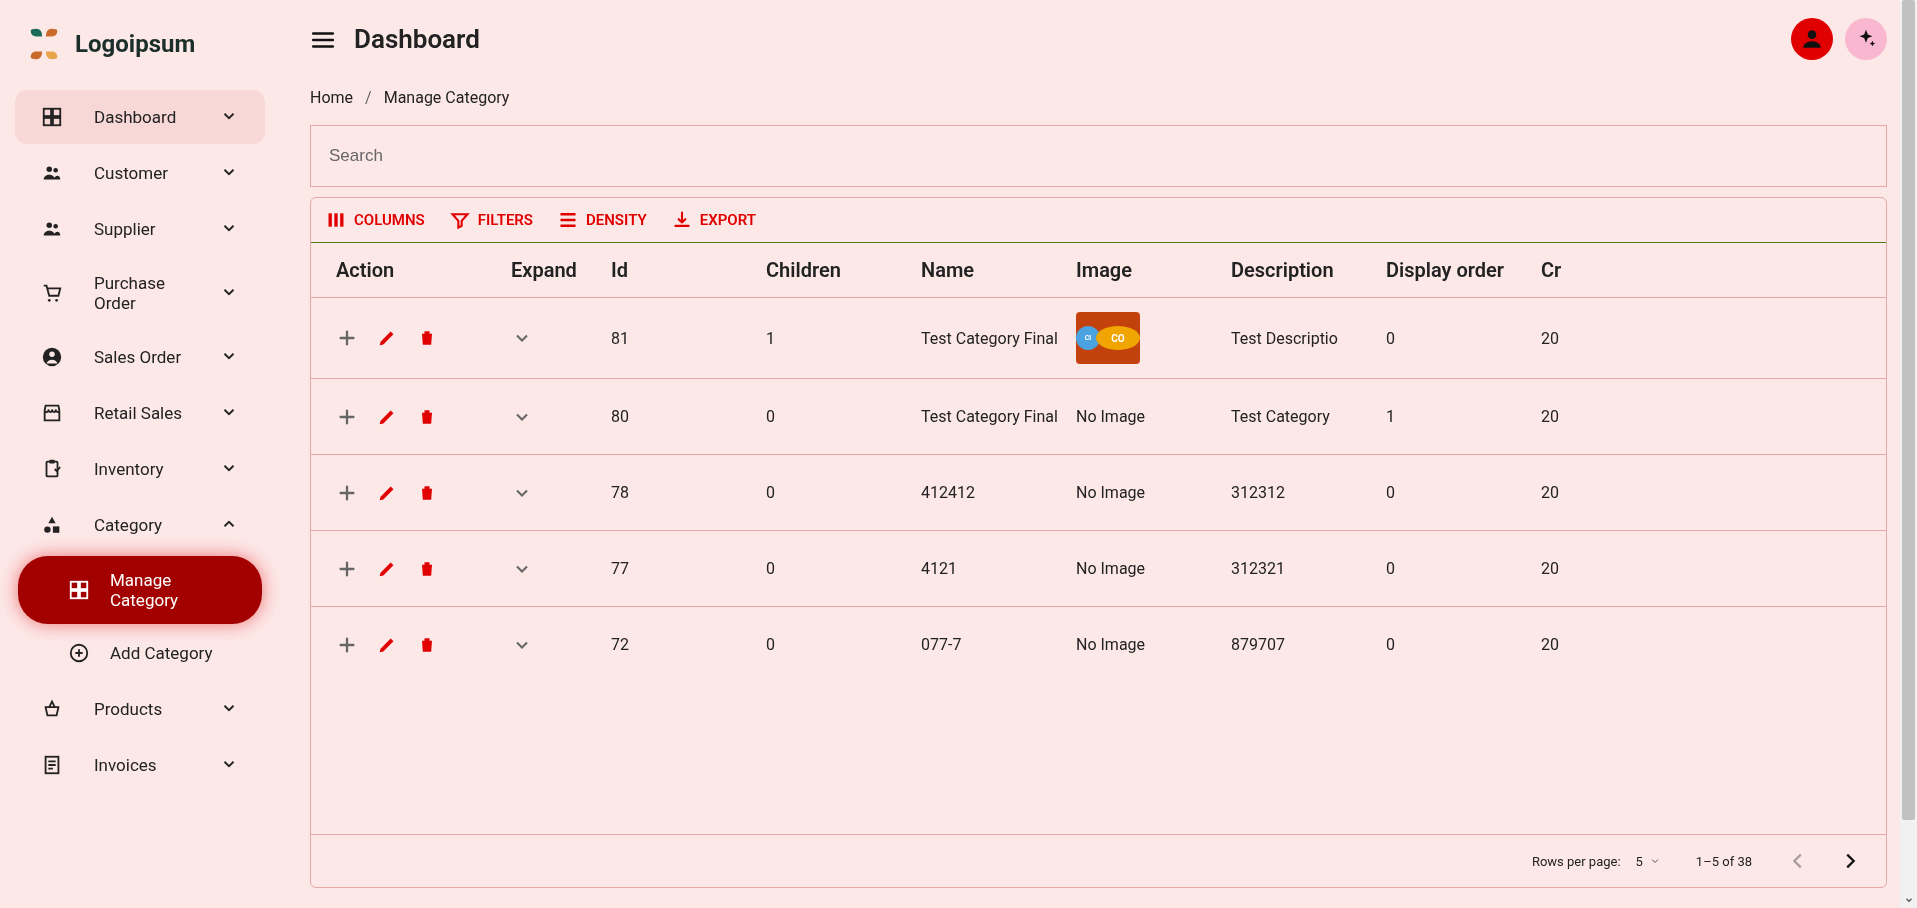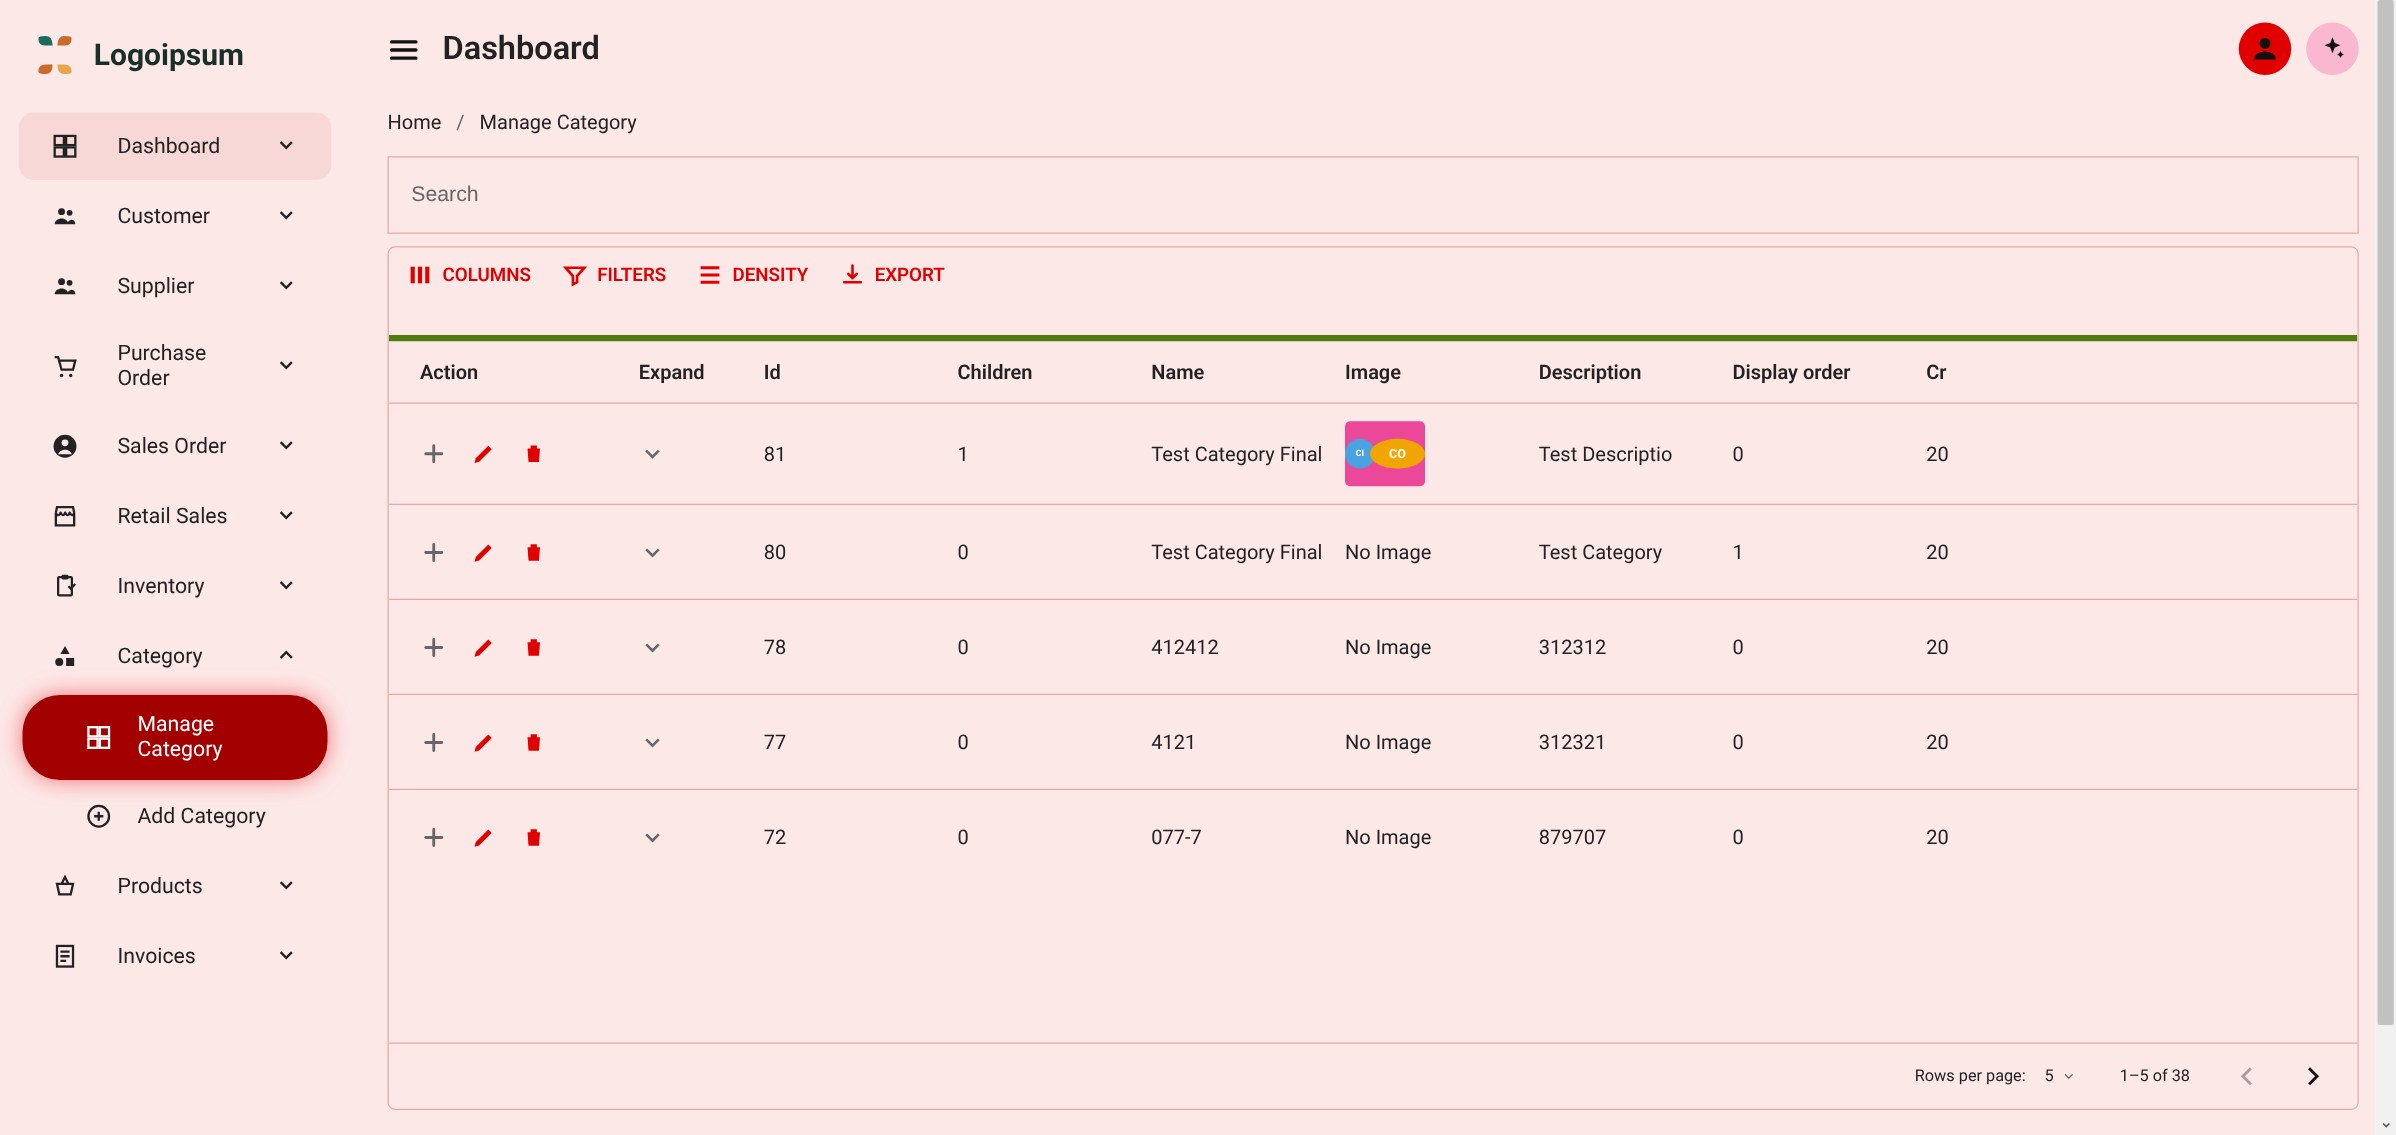--- a/index.html
+++ b/index.html
@@ -34,39 +34,39 @@
 
 .content { padding: 10px 30px 20px; display:flex; flex-direction:column; flex:1; min-height:0; }
 .breadcrumb { display:flex; gap:12px; align-items:center; font-size:16px; color:#222; margin-bottom: 18px; }
 .breadcrumb .sep { color:#666; }
 .breadcrumb a { color:#222; text-decoration:none; }
 
 .search-box { border: 1px solid #e7a8a8; border-radius: 0; padding: 20px 18px; margin-bottom: 10px; }
 .search-box input { border:none; background:transparent; font-size:17px; width:100%; outline:none; color:#666; }
 .search-box input::placeholder { color:#666; }
 
-.table-wrap { border: 1px solid #e7a8a8; border-radius: 6px; display:flex; flex-direction:column; flex:1; min-height:0; overflow:hidden;gap:26px; }
+.table-wrap { border: 1px solid #e7a8a8; border-radius: 6px; display:flex; flex-direction:column; flex:1; min-height:0; overflow:hidden; }
 .toolbar { display:flex; gap:25px; padding: 12px 15px; }
 .tool-btn { display:flex; align-items:center; gap:8px; color:#e00000; font-size:15px; font-weight:600; cursor:pointer; }
 .tool-btn svg { width:20px; height:20px; }
 
 .grid { flex:1; overflow:auto; }
-.grid-header { display:flex; padding: 15px 10px; font-weight:600; font-size:16px; border-top:5px solid #4d7c0f; }
+.grid-header { display:flex; padding: 15px 10px; font-weight:600; font-size:20px; border-top:1px solid #4d7c0f; }
 .grid-row { display:flex; padding: 14px 10px; border-top:1px solid #e7a8a8; align-items:center; min-height:76px; }
 .col-action { width: 190px; display:flex; gap:18px; align-items:center; padding-left:15px; flex-shrink:0; }
 .col-expand { width: 100px; display:flex; align-items:center; flex-shrink:0; }
 .col-id { width: 155px; flex-shrink:0; }
 .col-children { width: 155px; flex-shrink:0; }
 .col-name { width: 155px; flex-shrink:0; white-space:nowrap; overflow:hidden; text-overflow:ellipsis; }
 .col-image { width: 155px; flex-shrink:0; }
 .col-desc { width: 155px; flex-shrink:0; white-space:nowrap; overflow:hidden; text-overflow:ellipsis; }
 .col-order { width: 155px; flex-shrink:0; }
 .col-cr { width: 60px; flex-shrink:0; white-space:nowrap; overflow:hidden; }
 .action-icon { width:22px; height:22px; cursor:pointer; display:flex; align-items:center; justify-content:center; }
-.thumb { width:64px; height:52px; background:#ec4899; border-radius:4px; display:flex; align-items:center; justify-content:center; gap:0; }
+.thumb { width:64px; height:52px; background:#c2410c; border-radius:4px; display:flex; align-items:center; justify-content:center; gap:0; }
 .thumb .c1 { width:24px; height:24px; background:#4aa3e0; border-radius:50%; display:flex; align-items:center; justify-content:center; font-size:7px; color:#fff; font-weight:700; margin-right:-4px; }
 .thumb .c2 { width:44px; height:24px; background:#f0a500; border-radius:50%; display:flex; align-items:center; justify-content:center; font-size:10px; color:#fff; font-weight:700; }
 
 .footer { display:flex; justify-content:flex-end; align-items:center; gap:35px; padding: 15px 25px; border-top:1px solid #e7a8a8; font-size:13px; }
 .footer .rpp { display:flex; gap:15px; align-items:center; }
 .footer .pager { display:flex; gap:30px; align-items:center; }
 .footer .pg-btn { width:22px; height:22px; cursor:pointer; display:flex; align-items:center; justify-content:center; }
 .footer .pg-btn.disabled { opacity:.35; cursor:default; }
 
 .scrollbar-right { position:absolute; right:0; top:0; width:17px; height:100%; background:#f1f1f1; }

